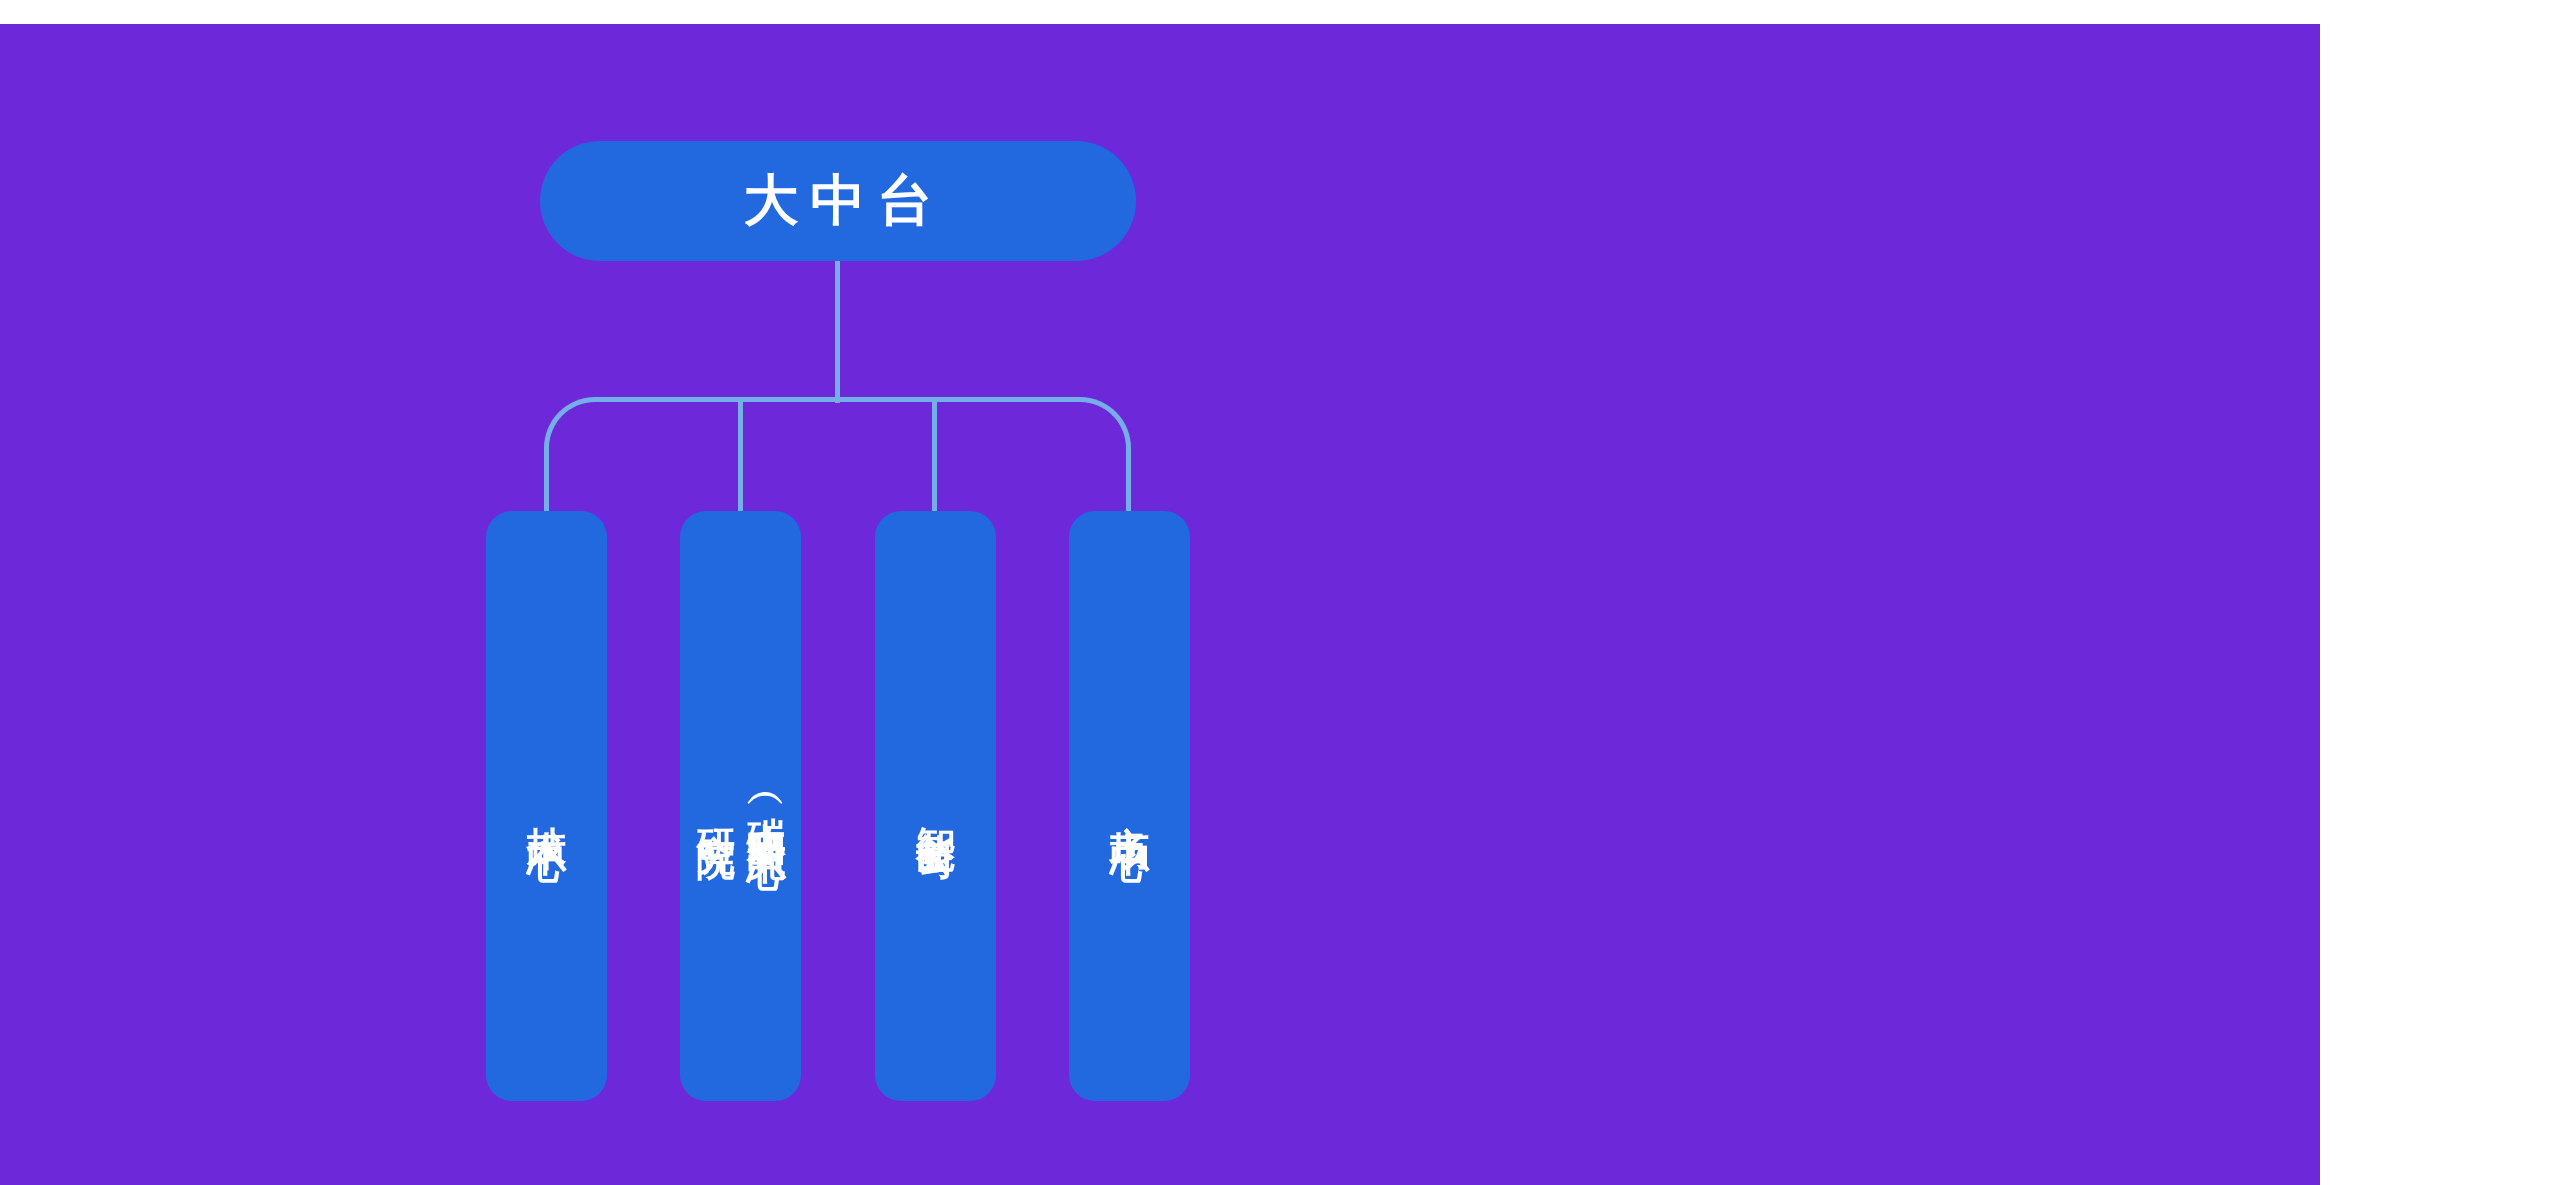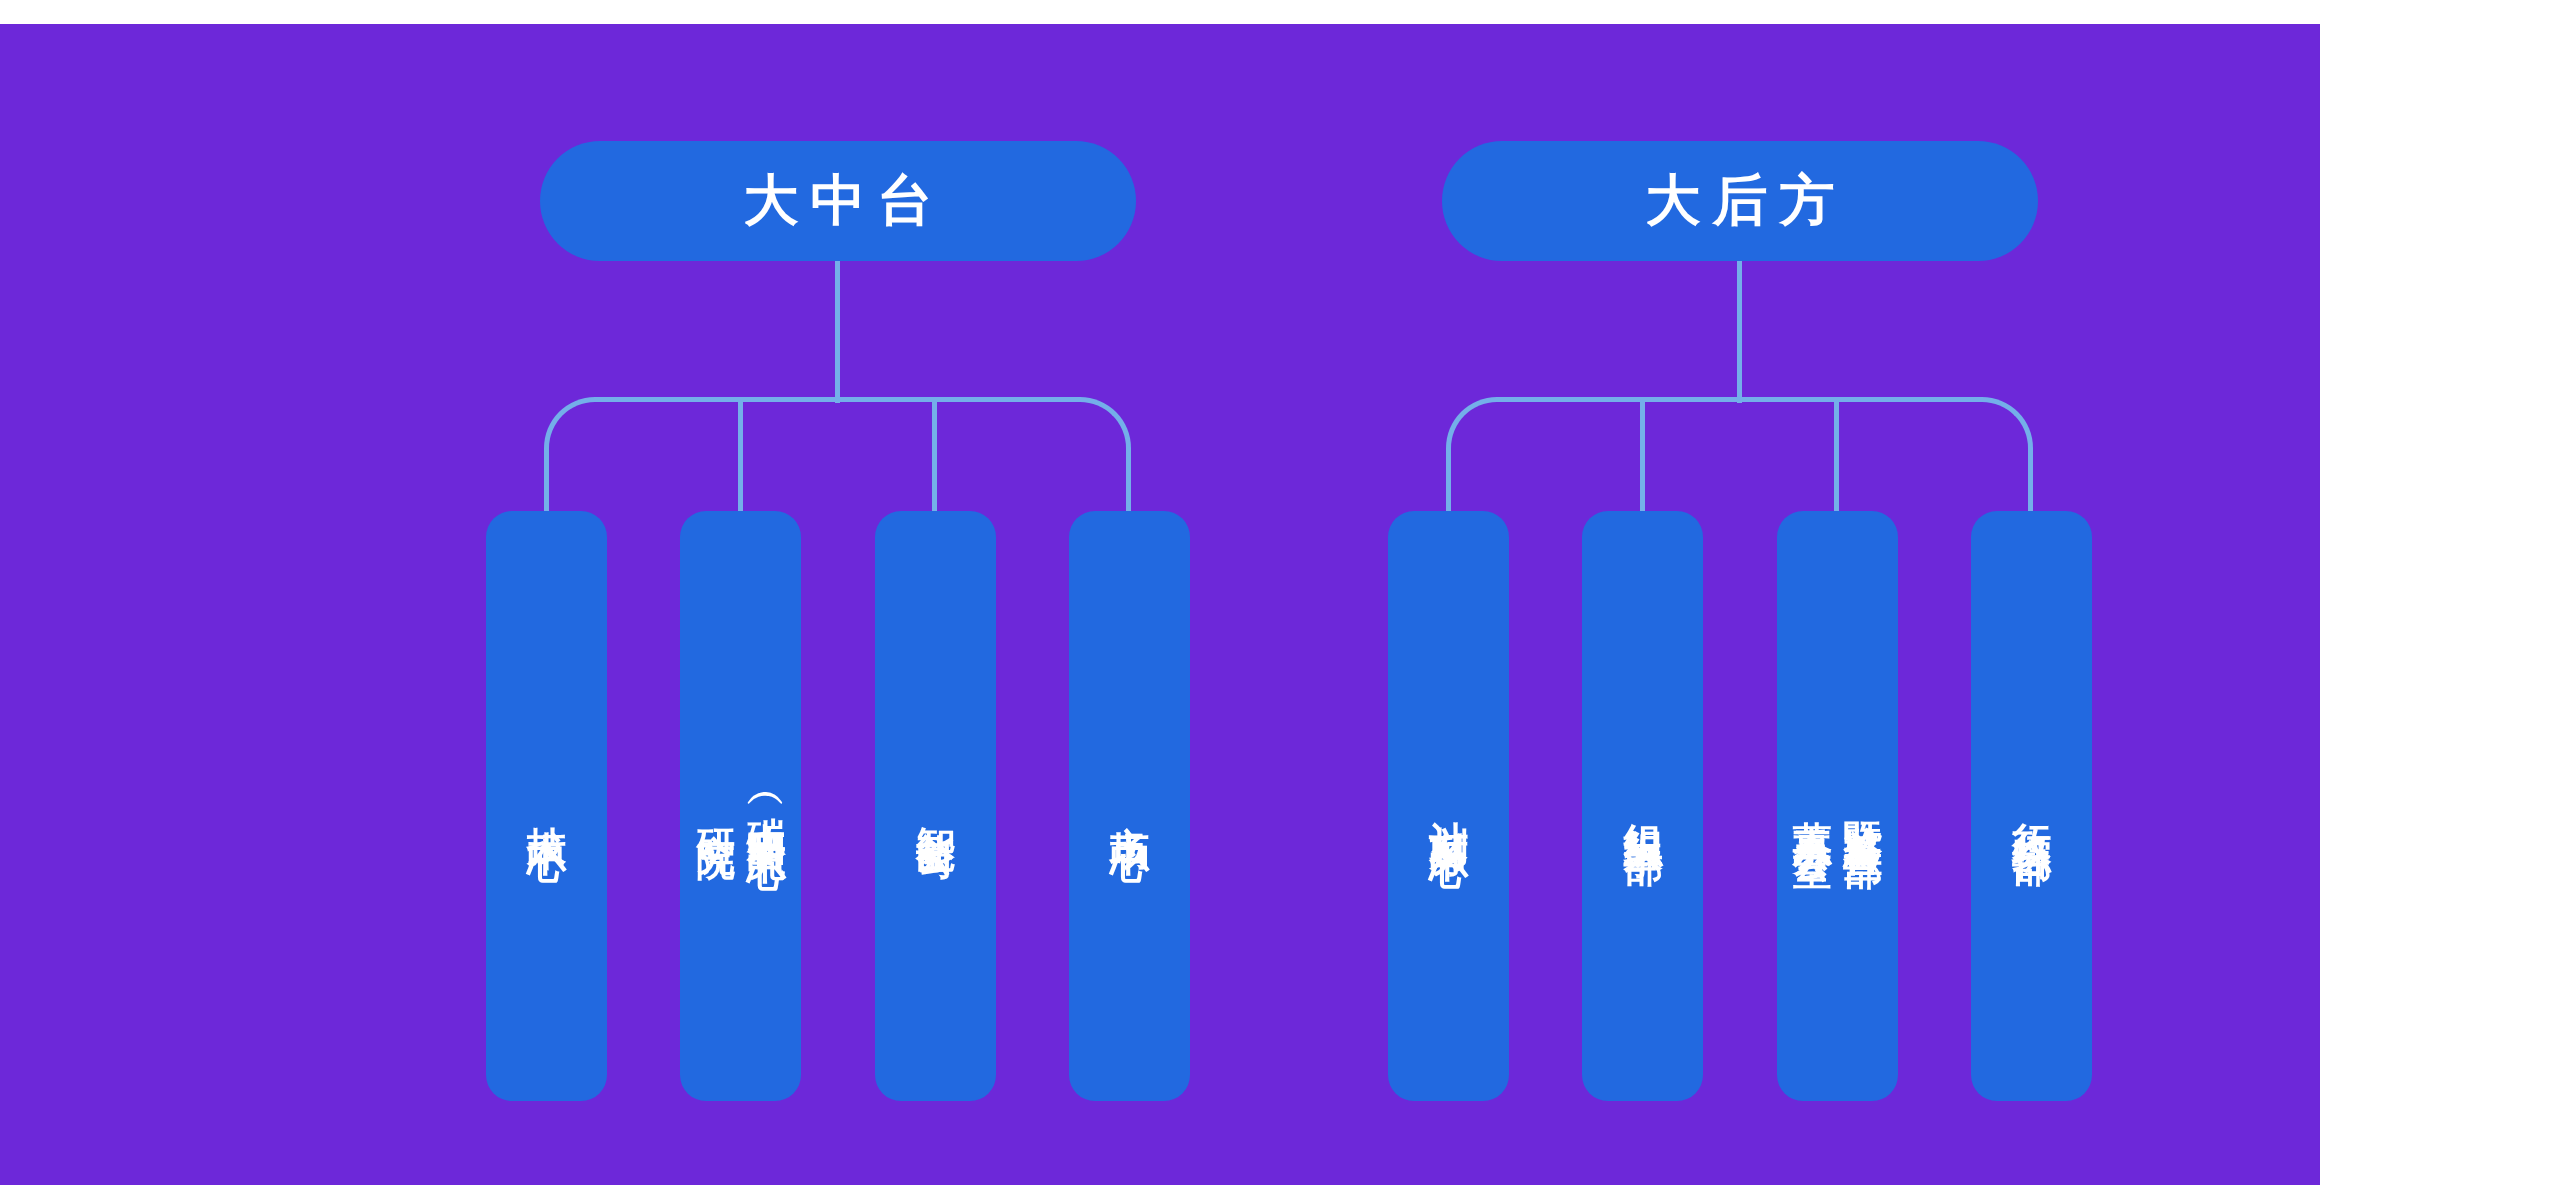--- a/index.html
+++ b/index.html
@@ -125,39 +125,15 @@
       </div>
       <div class="child-node">
         <div class="child-label">智能公司</div>
       </div>
       <div class="child-node">
         <div class="child-label">市场中心</div>
       </div>
     </div>
   </div>
 
-  <div class="tree-group g2">
-    <div class="root-pill">
-      <span class="root-label">大后方</span>
-    </div>
-    <div class="trunk"></div>
-    <div class="bus-frame"></div>
-    <div class="drop d2"></div>
-    <div class="drop d3"></div>
-    <div class="children-row">
-      <div class="child-node">
-        <div class="child-label">计划财务中心</div>
-      </div>
-      <div class="child-node">
-        <div class="child-label">组织人事部</div>
-      </div>
-      <div class="child-node">
-        <div class="child-label">董事会办公室
-暨监督检查部</div>
-      </div>
-      <div class="child-node">
-        <div class="child-label">行政综合部</div>
-      </div>
-    </div>
-  </div>
 
 </div>
 
 
 </body></html>

